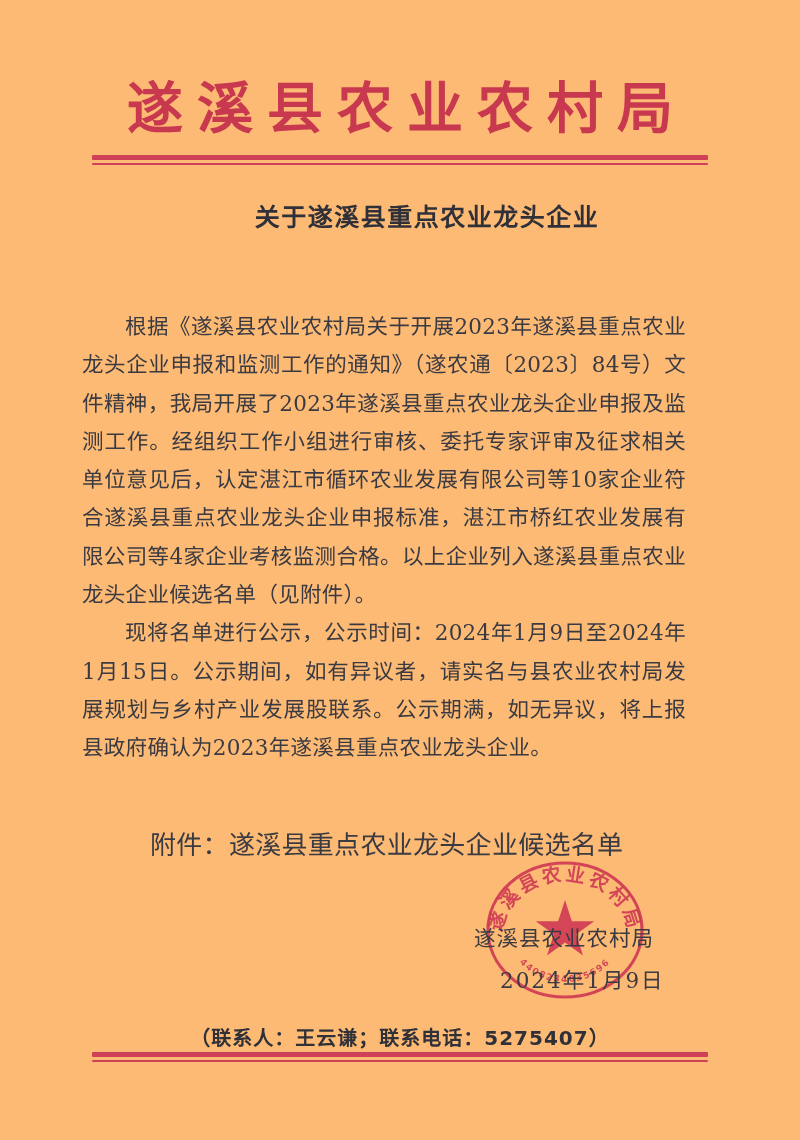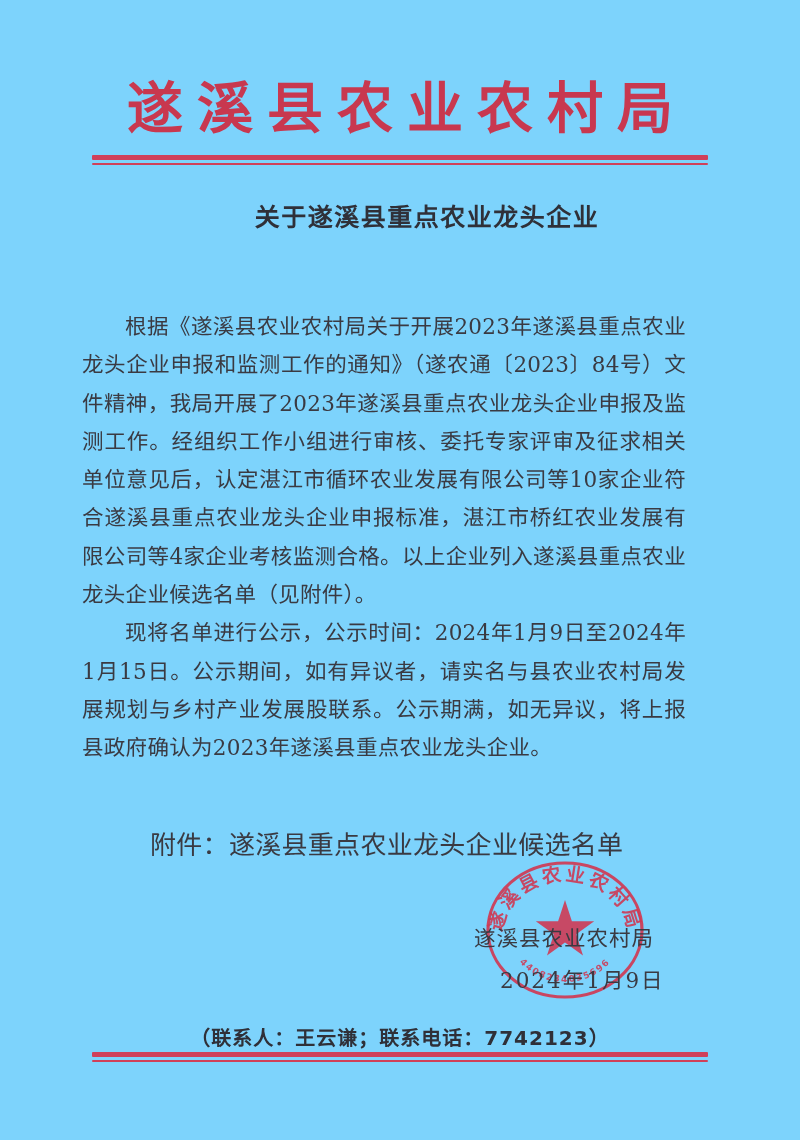--- a/index.html
+++ b/index.html
@@ -9,21 +9,21 @@
     background: #ffffff;
   }
   body {
     font-family: "DejaVu Serif", "Liberation Serif", serif;
   }
   .page {
     position: relative;
     width: 800px;
     height: 1140px;
     margin: 0 auto;
-    background: #7dd3fc;
+    background: #fdba74;
     overflow: hidden;
   }
 
   
   .letterhead {
     position: absolute;
     top: 78px;
     left: 0;
     width: 800px;
     text-align: center;
@@ -193,20 +193,20 @@
         <textPath href="#rimBottom" startOffset="50%" text-anchor="middle">4408234035696</textPath>
       </text>
     </svg>
   </div>
 
   <div class="signature">
     <div class="sig-line sig-org">遂溪县农业农村局</div>
     <div class="sig-line sig-date">2024年1月9日</div>
   </div>
 
-  <div class="footer-contact">（联系人：王云谦；联系电话：7742123）</div>
+  <div class="footer-contact">（联系人：王云谦；联系电话：5275407）</div>
 
   <div class="rule-group bottom">
     <div class="rule-thick"></div>
     <div class="rule-thin"></div>
   </div>
 
 </div>
 
 </body></html>

